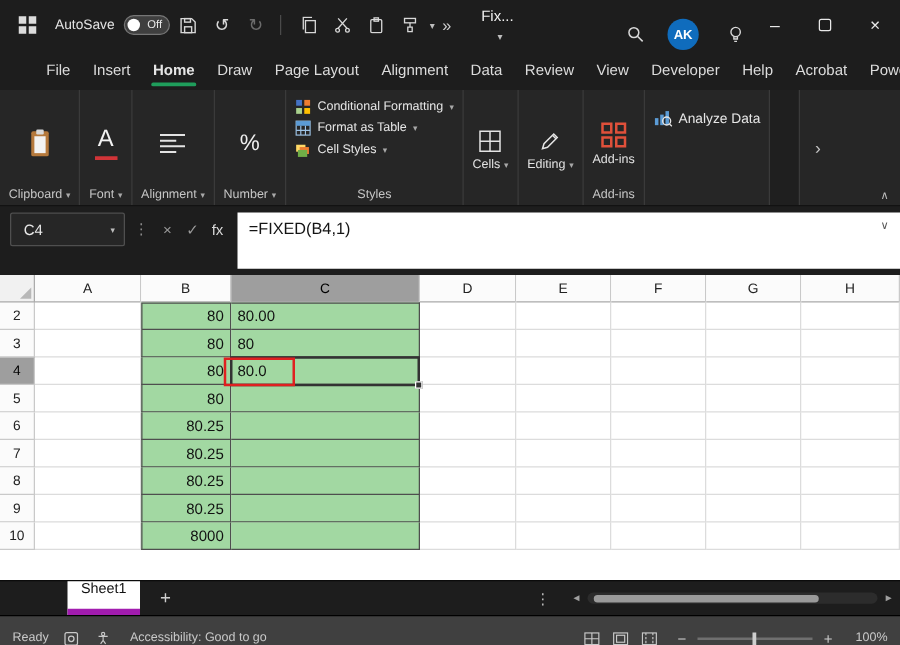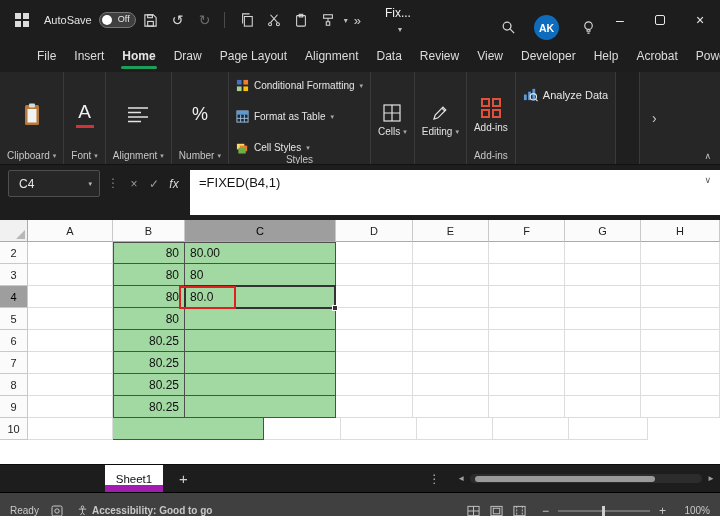--- a/index.html
+++ b/index.html
@@ -33,34 +33,34 @@
 
   
   .ribbon{height:93px;background:#262626;display:flex;border-bottom:1px solid #121212;color:#e3e3e3;position:relative;overflow:hidden;flex:0 0 auto;}
   .rgroup{display:flex;flex-direction:column;align-items:center;justify-content:space-between;padding:7px 7px 3px;border-right:1px solid #3a3a3a;height:100%;}
   .rg-content{flex:1;display:flex;flex-direction:column;align-items:center;justify-content:center;gap:3px;}
   .rg-label{font-size:10px;color:#c6c6c6;display:flex;align-items:center;gap:3px;white-space:nowrap;}
   .chev-s{font-size:7px;color:#a8a8a8;}
   .font-letter{font-size:19px;line-height:1;color:#f2f2f2;}
   .font-underline{width:18px;height:3px;background:#d13438;margin-top:1px;}
   .pct{font-size:18px;color:#f0f0f0;}
-  .styles-rows{display:flex;flex-direction:column;align-items:flex-start;gap:18px;}
+  .styles-rows{display:flex;flex-direction:column;align-items:flex-start;gap:4px;}
   .style-row{display:flex;align-items:center;gap:5px;font-size:10px;color:#e6e6e6;white-space:nowrap;cursor:pointer;}
   .btn-caption{font-size:10px;color:#e3e3e3;display:flex;align-items:center;gap:3px;white-space:nowrap;}
   .ribbon-strip1{width:24px;background:#1f1f1f;border-right:1px solid #3a3a3a;}
   .ribbon-strip2{width:28px;display:flex;align-items:center;justify-content:center;color:#c6c6c6;font-size:14px;}
   .collapse-chev{position:absolute;right:9px;bottom:3px;font-size:9px;color:#bdbdbd;cursor:pointer;}
 
   
   .formulabar{height:55px;background:#1d1d1d;display:flex;align-items:flex-start;padding:5px 0 0 8px;flex:0 0 auto;}
   .namebox{width:92px;height:27px;background:#262626;border:1px solid #4f4f4f;border-radius:2px;display:flex;align-items:center;color:#e8e8e8;font-size:12px;padding-left:10px;cursor:pointer;}
   .nb-chev{margin-left:auto;margin-right:7px;font-size:7px;color:#bdbdbd;}
   .fb-dots{color:#8a8a8a;font-size:12px;margin:6px 5px 0 7px;}
   .fb-btn{width:20px;height:27px;display:flex;align-items:center;justify-content:center;color:#9a9a9a;font-size:12px;cursor:pointer;}
-  .fb-fx{font-style:italic;color:#d9d9d9;}
+  .fb-fx{color:#d9d9d9;}
   .formula-input{flex:1;height:45px;background:#fff;color:#141414;font-size:13px;padding:5px 8px 0 9px;margin-left:6px;position:relative;}
   .fi-chev{position:absolute;right:9px;top:5px;color:#555;font-size:9px;}
 
   
   .sheet{position:relative;width:720px;height:244px;background:#fff;overflow:hidden;flex:0 0 auto;}
   .srow{display:flex;height:22px;}
   .w-a{width:85px;}
   .w-b{width:72px;}
   .w-c{width:151px;}
   .w-d{width:77px;}
@@ -75,33 +75,33 @@
   .gc{background:#a2d8a2;border-right-color:#4e4e4e;border-bottom-color:#4e4e4e;}
   .gl{border-left:1px solid #4e4e4e;}
   .gt{border-top:1px solid #4e4e4e;}
   .num{justify-content:flex-end;}
   .sel-box{position:absolute;left:184px;top:65px;width:152px;height:24px;border:2px solid #333;pointer-events:none;}
   .fill-handle{position:absolute;left:332px;top:85px;width:6px;height:6px;background:#333;border:1px solid #fff;}
   .red-annotation{position:absolute;left:179px;top:66px;width:57px;height:23px;border:2px solid #e02020;pointer-events:none;}
 
   
   .tabsbar{height:28px;background:#1d1d1d;border-top:1px solid #0b0b0b;display:flex;align-items:center;flex:0 0 auto;}
-  .tab{margin-left:105px;height:27px;min-width:58px;background:#fff;color:#111;font-size:11.5px;display:flex;align-items:flex-end;justify-content:center;border-bottom:7px solid #a21caf;padding:0 9px;cursor:pointer;}
+  .tab{margin-left:54px;height:27px;min-width:58px;background:#fff;color:#111;font-size:11.5px;display:flex;align-items:flex-start;justify-content:center;border-bottom:5px solid #a21caf;padding:0 9px;cursor:pointer;}
   .add-sheet{color:#cfcfcf;font-size:15px;margin-left:16px;cursor:pointer;}
   .tbar-spacer{flex:1;}
   .tb-dots{color:#b8b8b8;font-size:12px;margin-right:12px;cursor:pointer;}
   .hs-arrow{color:#9f9f9f;font-size:8px;margin:0 5px;cursor:pointer;}
   .hs-track{width:232px;height:9px;background:#2c2c2c;border-radius:5px;position:relative;cursor:pointer;}
   .hs-thumb{position:absolute;left:5px;top:1.5px;width:180px;height:6px;background:#9a9a9a;border-radius:3px;cursor:grab;}
 
   
   .statusbar{height:36px;background:#404040;border-top:1px solid #000;display:flex;align-items:center;color:#c9c9c9;font-size:10px;flex:0 0 auto;}
   .sb-mode{margin-left:10px;}
   .sb-macro{margin-left:12px;display:flex;align-items:center;}
-  .sb-acc{display:flex;gap:4px;margin-left:14px;font-weight:bold;}
+  .sb-acc{display:flex;gap:16px;margin-left:14px;}
   .sb-spacer{flex:1;}
   .view-icons{display:flex;align-items:center;gap:10px;margin-right:16px;color:#c9c9c9;}
   .zoom-out,.zoom-in{font-size:12px;color:#c9c9c9;cursor:pointer;}
   .zoom-track{width:92px;height:2px;background:#6f6f6f;position:relative;margin:0 9px;cursor:pointer;}
   .zoom-thumb{position:absolute;left:44px;top:-4px;width:3px;height:10px;background:#cfcfcf;cursor:grab;}
   .zoom-label{width:38px;text-align:right;margin:0 10px 0 6px;cursor:pointer;}
   svg{display:block;}
 </style>
 </head>
 <body>
@@ -471,20 +471,21 @@
       <div class="cell w-d"></div>
       <div class="cell w-e"></div>
       <div class="cell w-f"></div>
       <div class="cell w-g"></div>
       <div class="cell w-h"></div>
     </div>
 
     <div class="srow">
       <div class="rh">10</div>
       <div class="cell w-a"></div>
+      <div class="cell w-b gc gl num">8000</div>
       <div class="cell w-c gc"></div>
       <div class="cell w-d"></div>
       <div class="cell w-e"></div>
       <div class="cell w-f"></div>
       <div class="cell w-g"></div>
       <div class="cell w-h"></div>
     </div>
 
 
     <div class="sel-box"></div>

